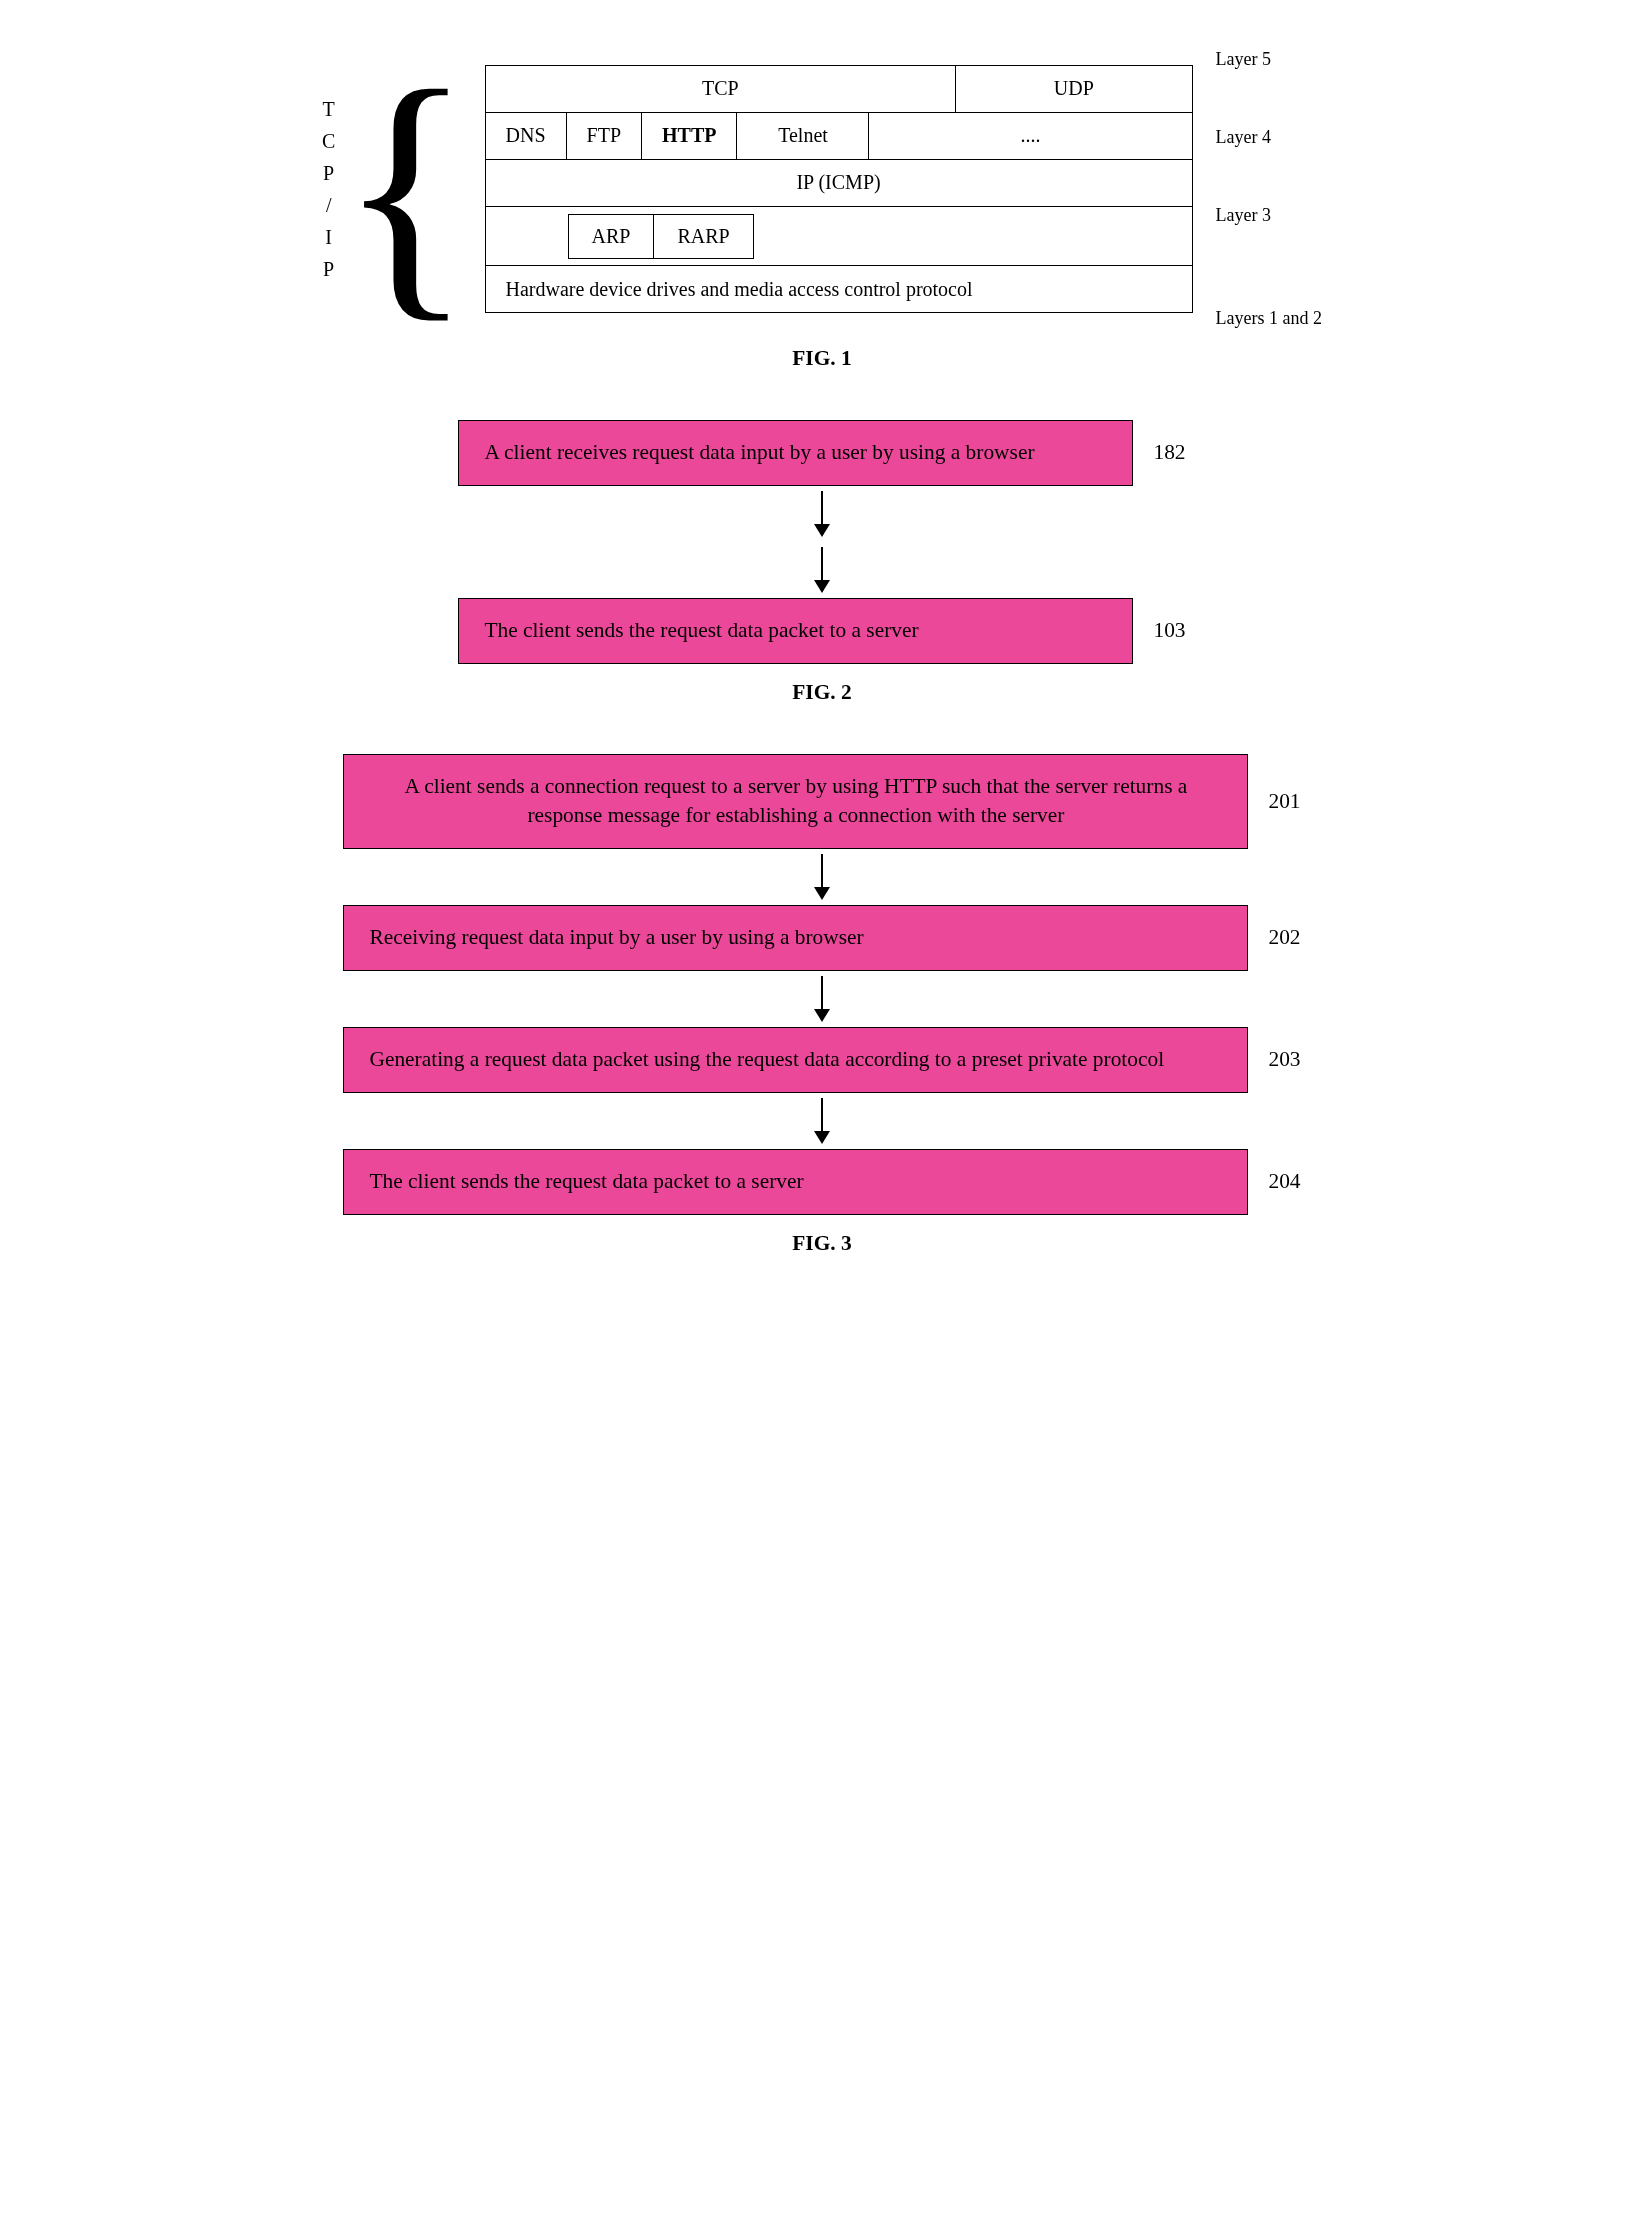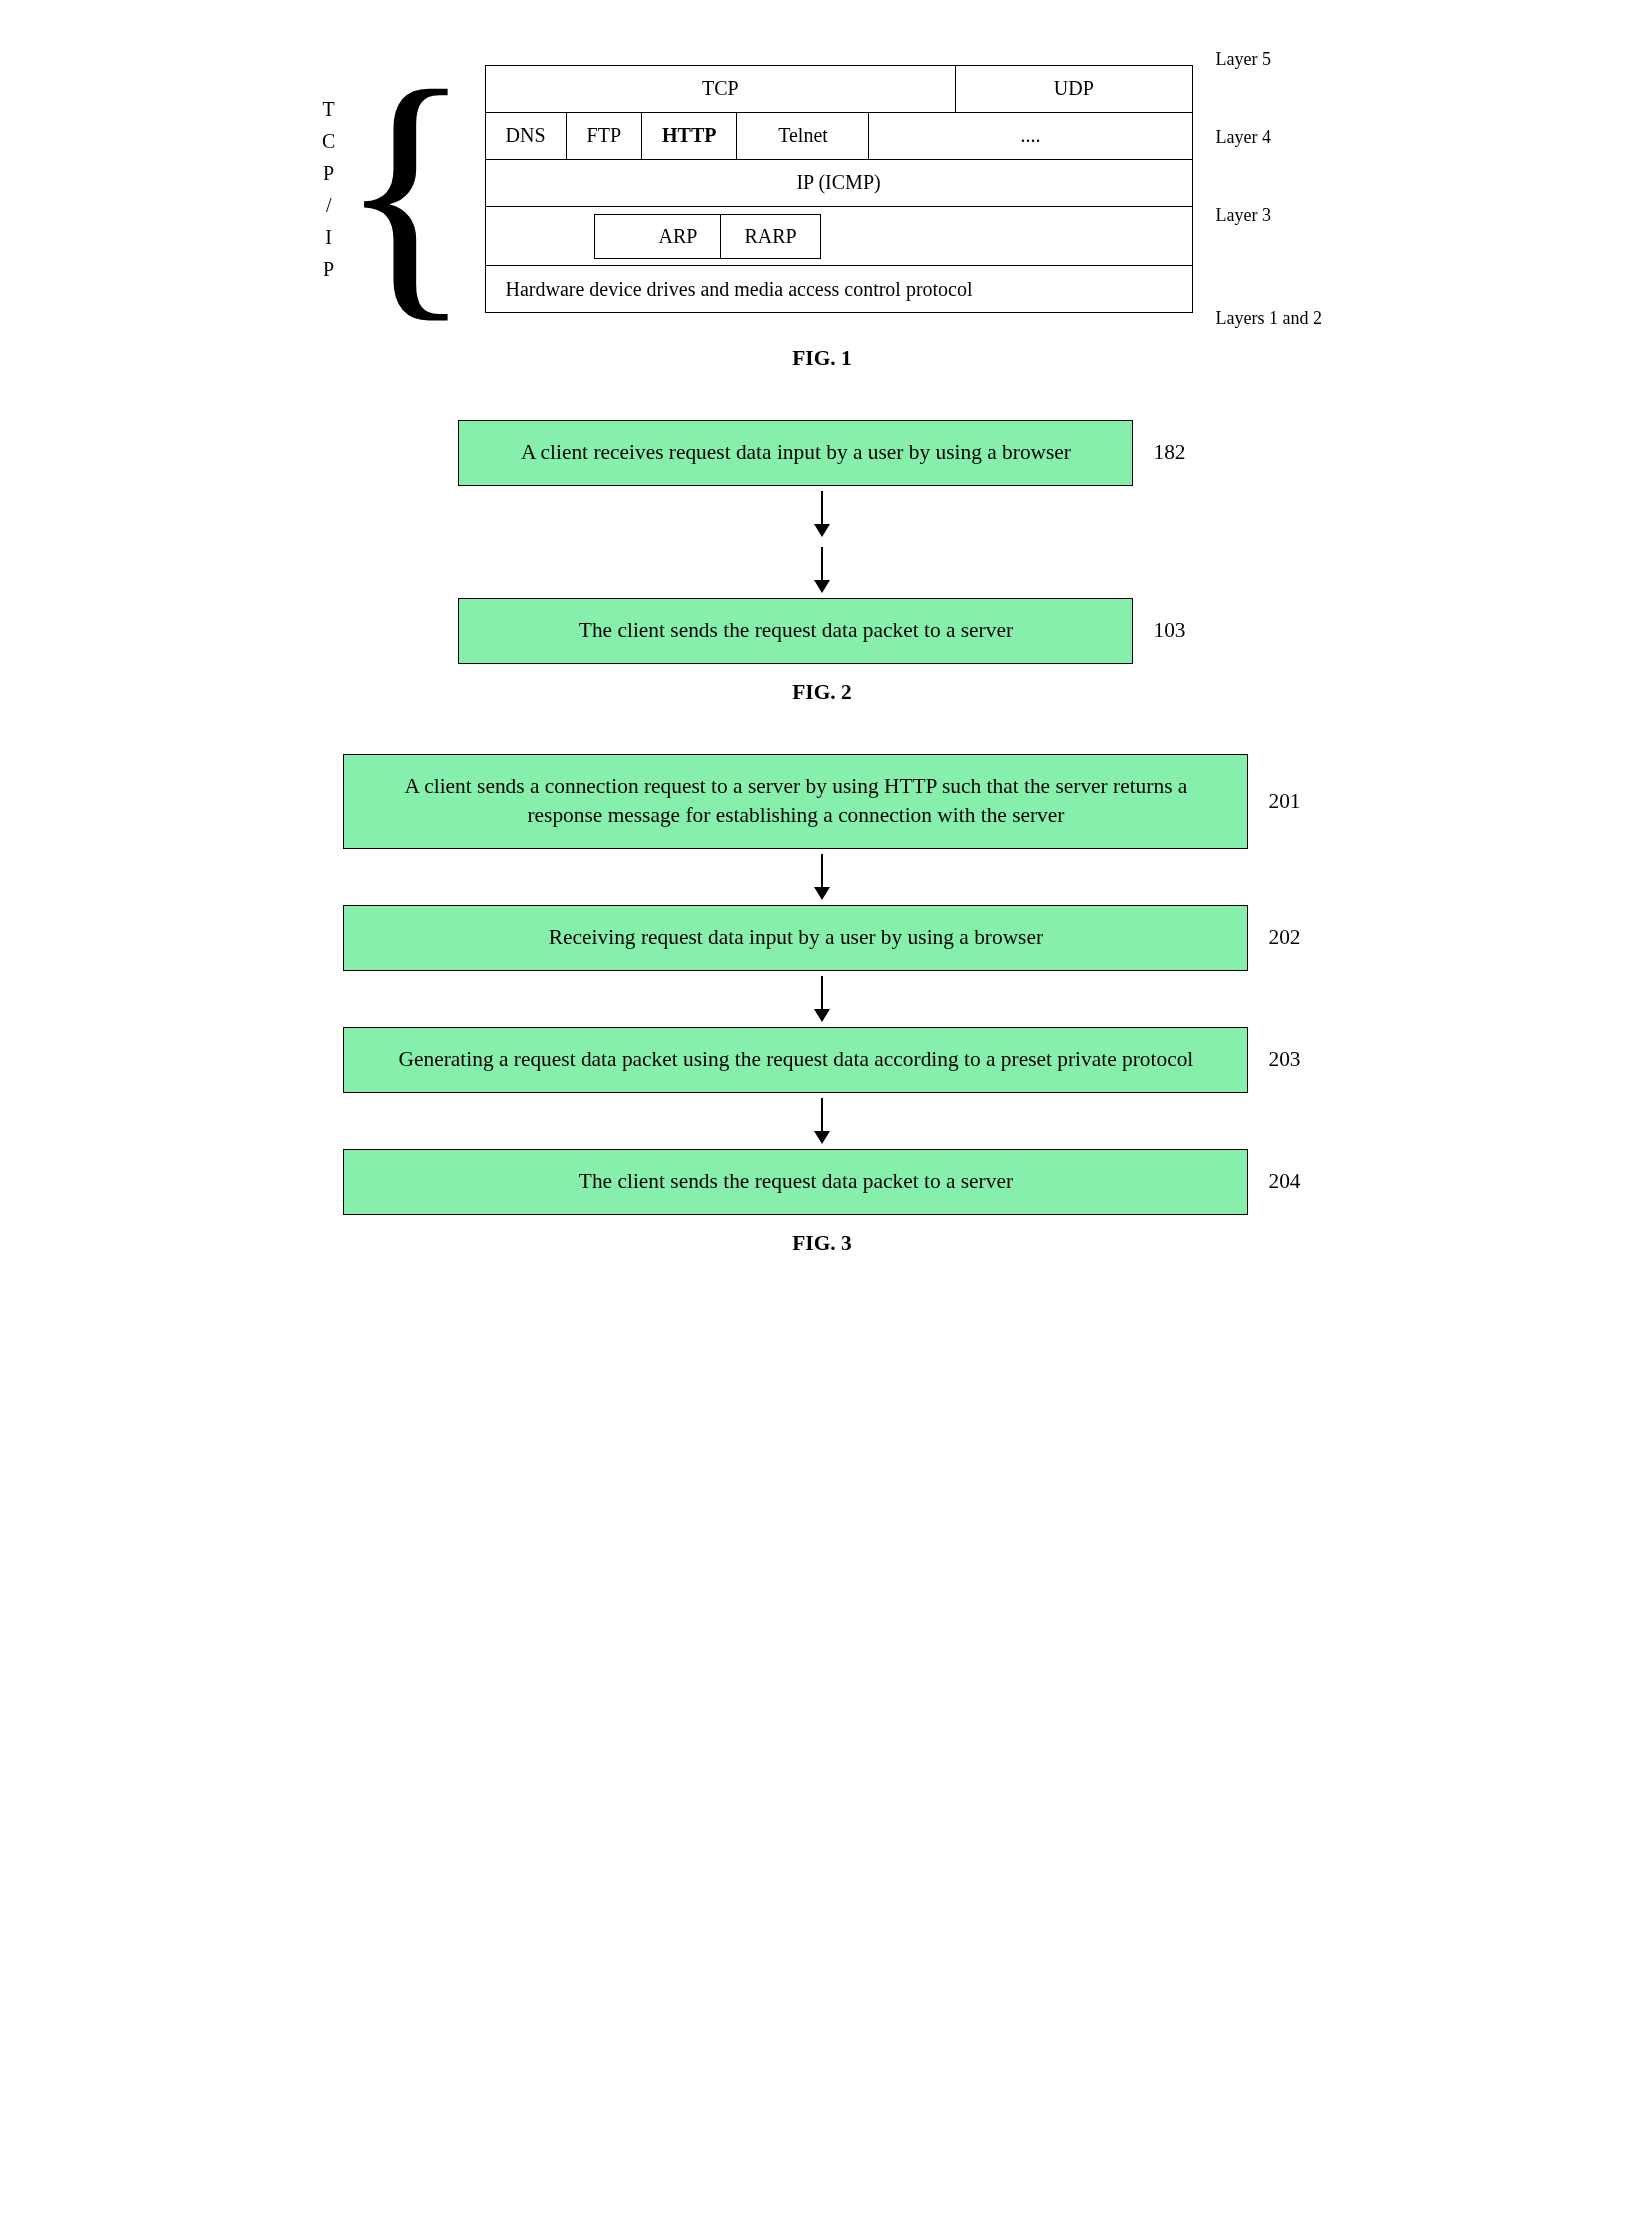--- a/index.html
+++ b/index.html
@@ -60,25 +60,25 @@
       width: 100%;
       justify-content: center;
       margin-bottom: 0;
     }
 
     .flow-box {
       border: 1.6px solid #000;
       padding: 16.5px 25px;
       font-size: 21.4px;
       text-align: center;
-      background: #86efac;
+      background: #ec4899;
       min-height: 66px;
       display: flex;
       align-items: center;
-      justify-content: center;
+      justify-content: flex-start;
       line-height: 1.4;
     }
 
     .flow-box.wide {
       width: 675px;
     }
 
     .flow-box.wider {
       width: 905px;
     }
@@ -186,21 +186,21 @@
         <div class="pt-cell bold">HTTP</div>
         <div class="pt-cell" style="min-width:132px;">Telnet</div>
         <div class="pt-cell fill">....</div>
       </div>
 
       <div class="pt-row">
         <div class="pt-cell fill" style="border-right:none; justify-content:center;">IP (ICMP)</div>
       </div>
 
       <div class="pt-row" style="border-top:none; padding: 6.6px 0 6.6px 33px; justify-content:flex-start;">
-        <div style="display:inline-flex; border:1.6px solid #000; margin-left:75px;padding-left:41px;">
+        <div style="display:inline-flex; border:1.6px solid #000; margin-left:49px;">
           <div style="padding:10px 23px; font-size:20px; border-right:1.6px solid #000;">ARP</div>
           <div style="padding:10px 23px; font-size:20px;">RARP</div>
         </div>
       </div>
 
       <div class="pt-row">
         <div class="pt-cell fill" style="border-right:none; justify-content:flex-start;">Hardware device drives and media access control protocol</div>
       </div>
     </div>
 

